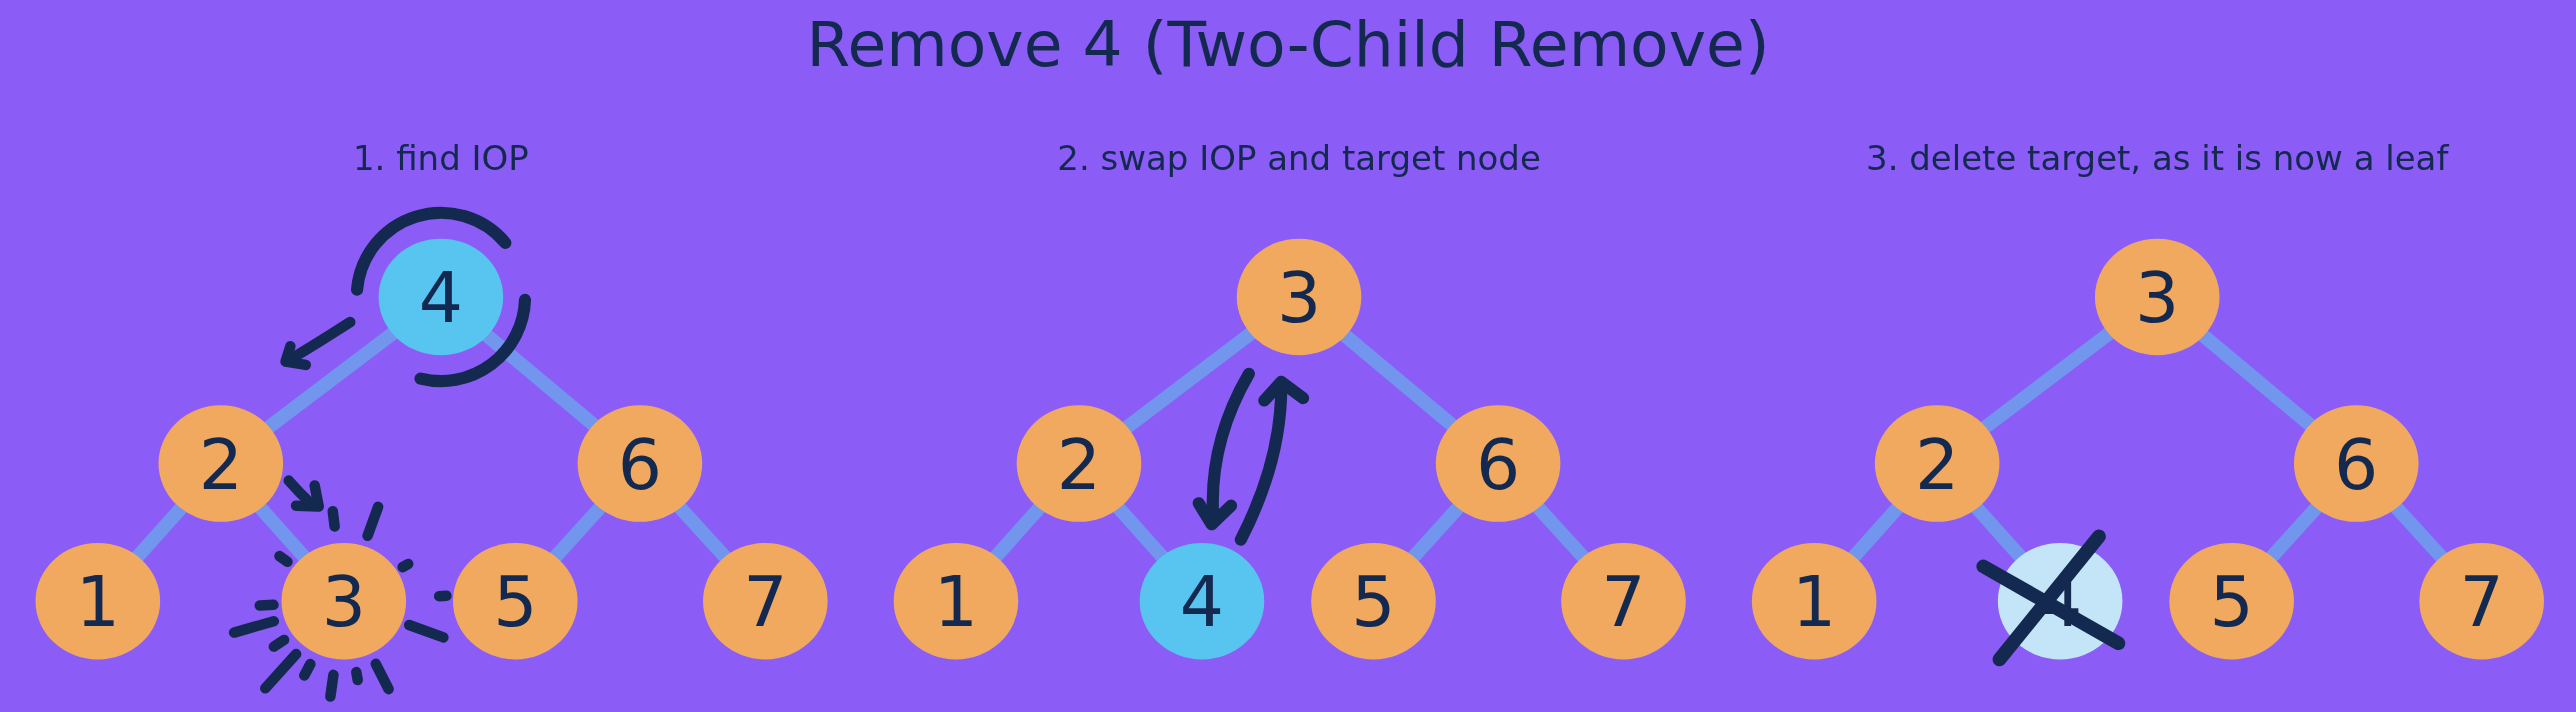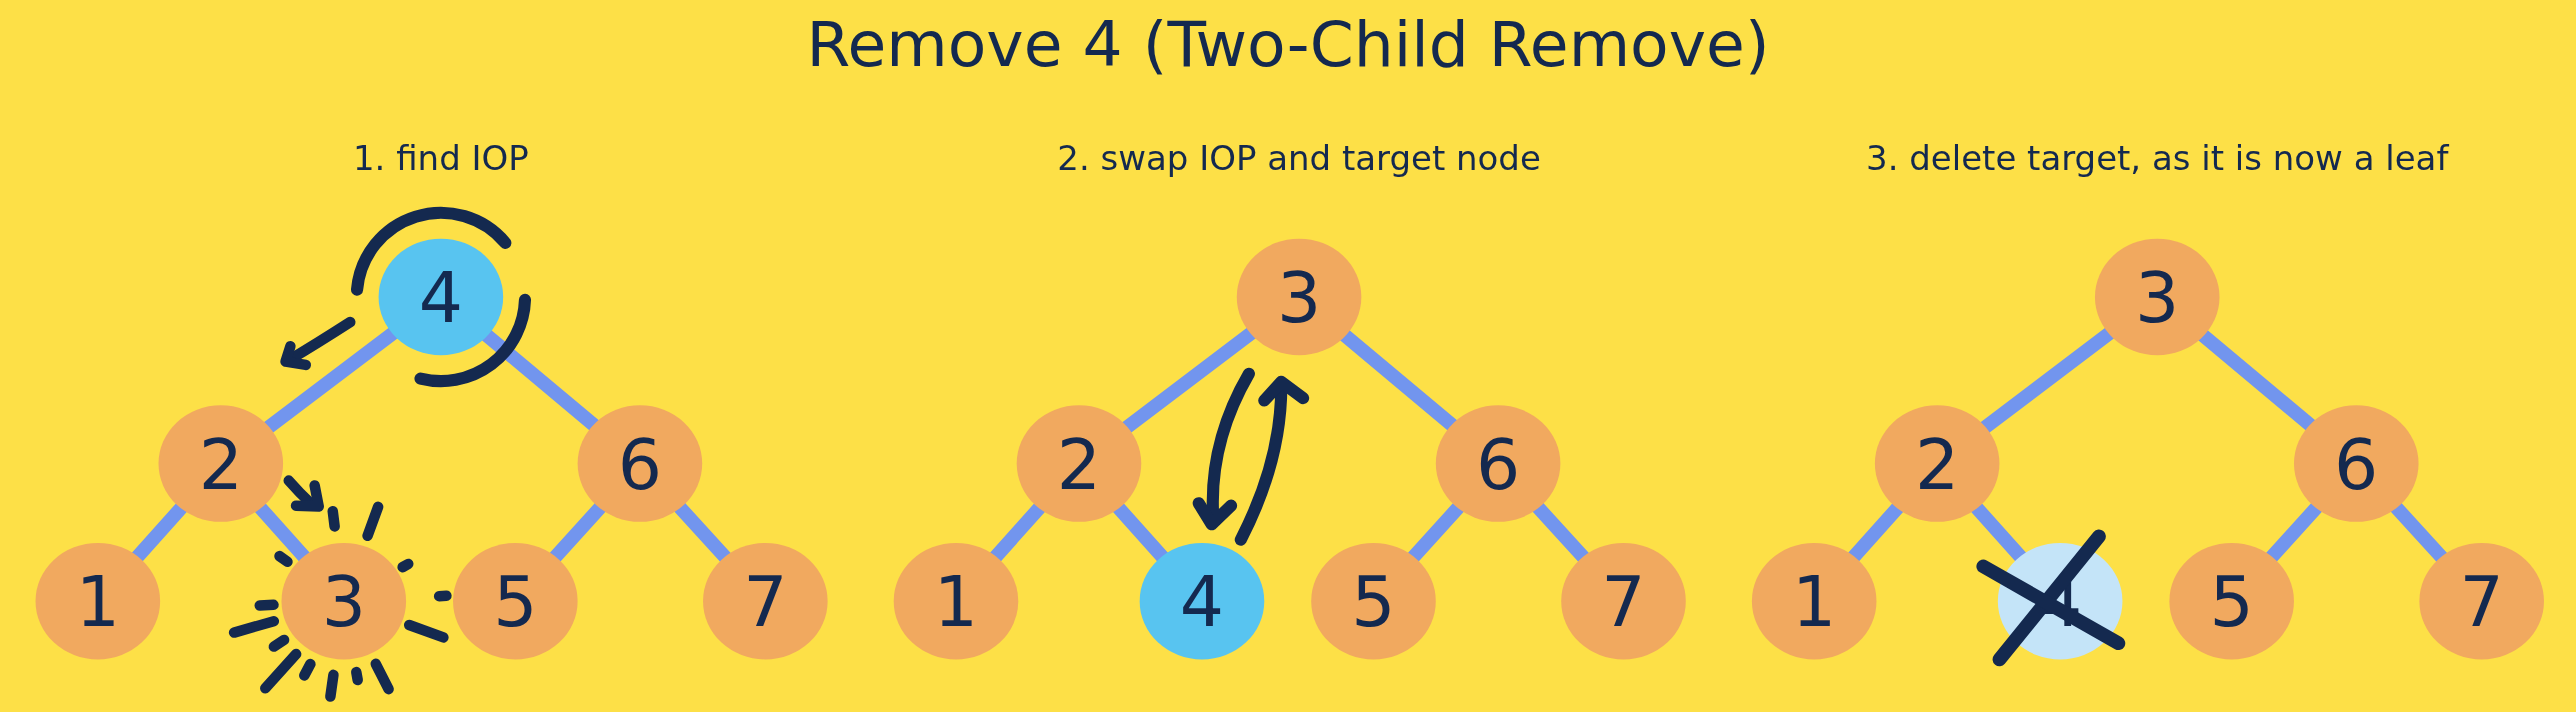--- a/index.html
+++ b/index.html
@@ -4,21 +4,21 @@
 <style>
   html, body {
     margin: 0;
     padding: 0;
     background: #ffffff;
   }
   #stage {
     position: relative;
     width: 2576px;
     height: 712px;
-    background: #fde047;
+    background: #8b5cf6;
     font-family: "DejaVu Sans", sans-serif;
   }
   svg { display: block; }
   text {
     font-family: "DejaVu Sans", sans-serif;
     fill: #14294f;
   }
   .title-text   { font-size: 78px; }
   .caption-text { font-size: 42px; }
   .node-label   { font-size: 86px; }

